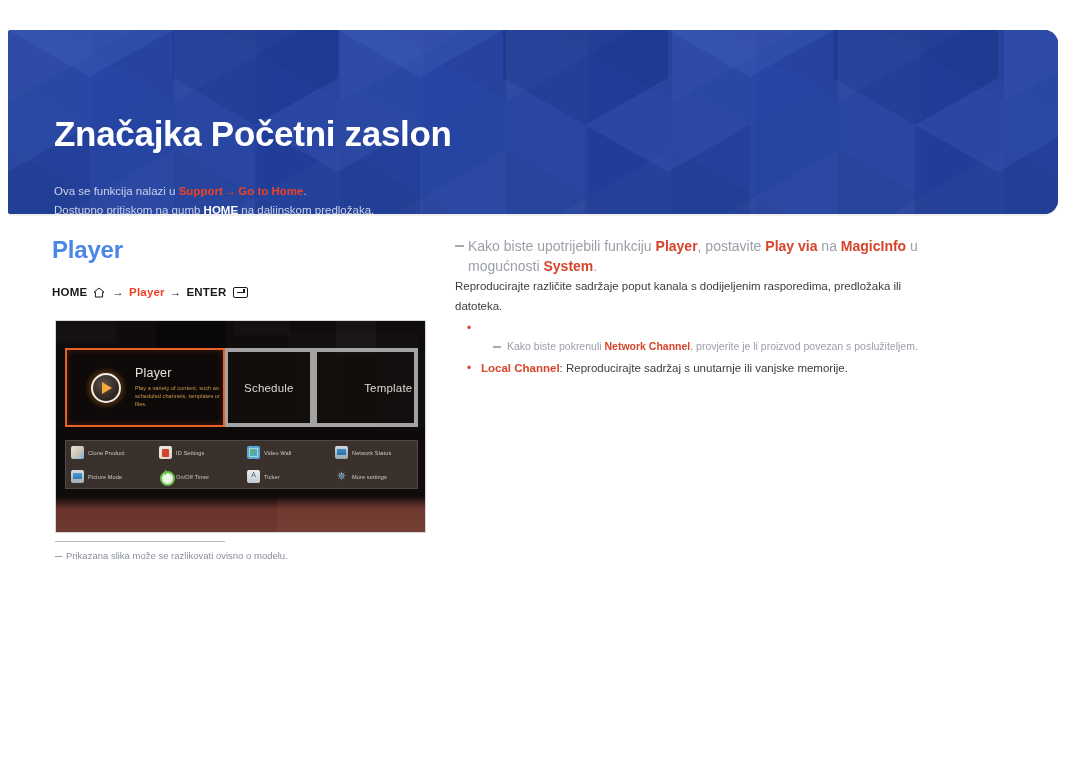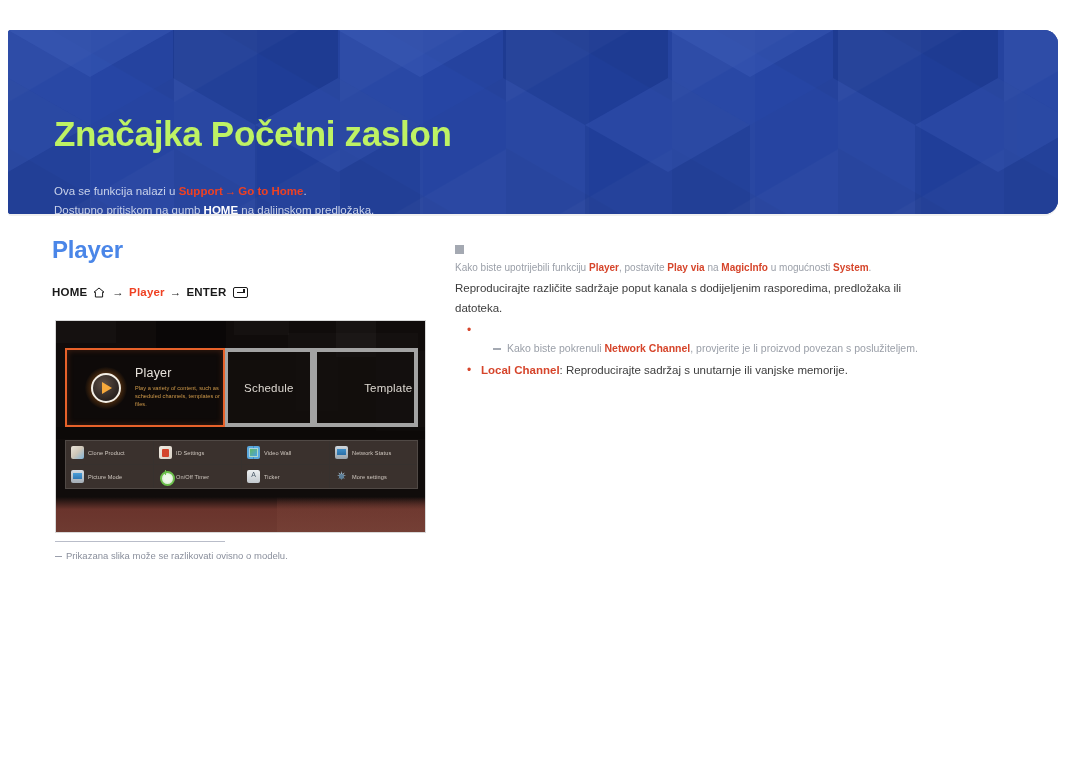--- a/index.html
+++ b/index.html
@@ -47,21 +47,21 @@
     top: 0;
     right: 30px;
     bottom: 0;
   }
   .banner-title {
     position: absolute;
     top: 86px;
     left: 0;
     font-size: 35px;
     font-weight: bold;
-    color: #bef264;
+    color: #ffffff;
     letter-spacing: -0.3px;
     line-height: 1;
     text-align: center;
   }
   .banner-sub {
     position: absolute;
     left: 0;
     top: 152px;
     font-size: 11.5px;
     color: #c9d2ea;
@@ -352,24 +352,23 @@
   .right-col {
     position: absolute;
     left: 455px;
     top: 22px;
     width: 480px;
   }
   .note-line {
     display: flex;
     align-items: flex-start;
     gap: 4px;
-    font-size: 10px;
+    font-size: 14px;
     color: #9a9fa8;
     line-height: 20px;
-    flex-direction: column;
   }
   .note-line .dashm {
     display: inline-block;
     width: 9px; height: 1.6px;
     background: #a4a9b2;
     margin-top: 9px;
     flex: 0 0 9px;
   }
   .note-line b { color: #d6452b; }
   .body-line {

